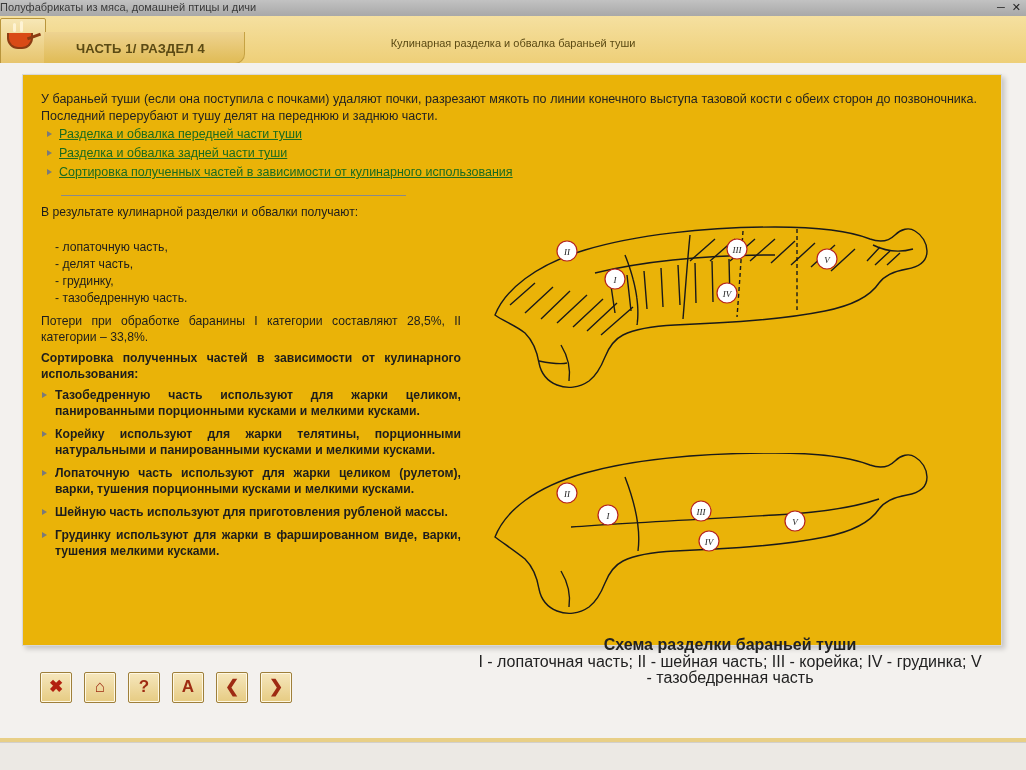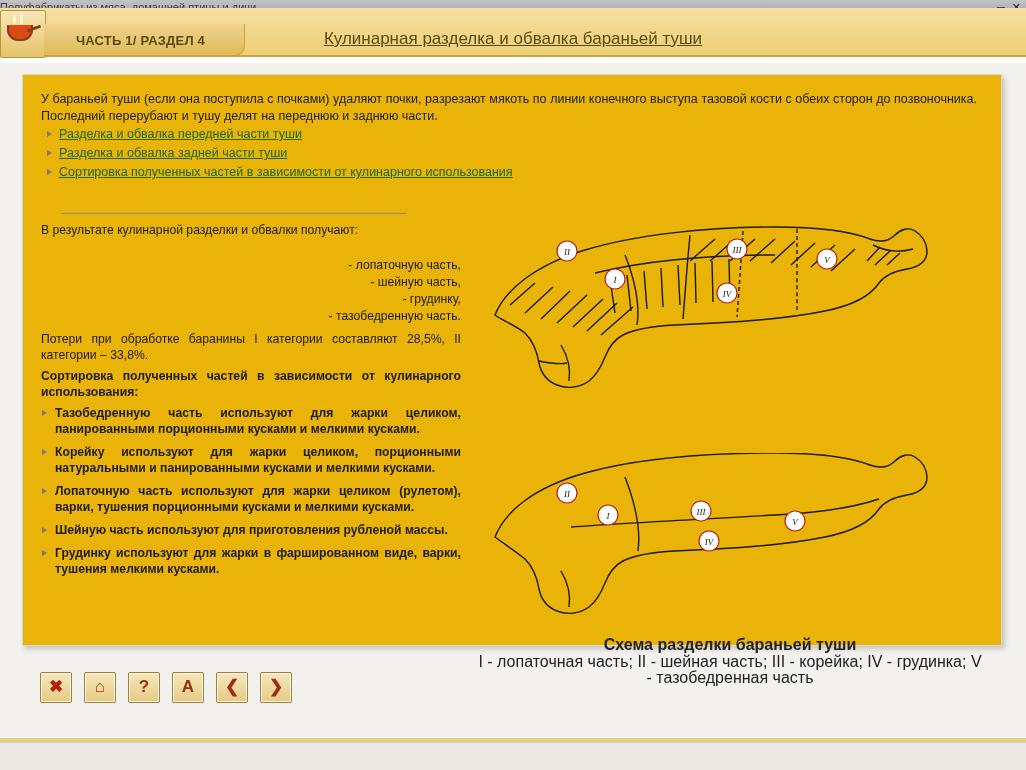--- a/index.html
+++ b/index.html
@@ -37,35 +37,34 @@
     top: 1px;
     font-size: 11px;
     color: #222;
     letter-spacing: 1px;
   }
   .win-buttons span { cursor: default; padding: 0 1px; }
 
   
   .header {
     position: absolute;
-    left: 0; top: 8px;
+    left: 0; top: 16px;
     width: 1026px;
     height: 47px;
     background: #f2d98c;
     background: linear-gradient(#f5e0a0, #eecf78);
     border-bottom: 2px solid #c9a548;
   }
   .header-title {
     position: absolute;
     left: 0; right: 0;
     top: 21px;
     text-align: center;
-    font-size: 17px;
+    font-size: 11px;
     color: #5b4a14;
-    text-decoration: underline;
   }
 
   
   .section-tab {
     position: absolute;
     left: 44px;
     top: 16px;
     width: 200px;
     height: 31px;
     background: #e7c96d;
@@ -184,42 +183,41 @@
   .link-row a {
     color: #1a6b1f;
     text-decoration: underline;
     cursor: pointer;
   }
 
   
   .leftcol {
     position: absolute;
     left: 18px;
-    top: 134px;
+    top: 116px;
     width: 420px;
     font-size: 12.2px;
     color: #1d1d1d;
   }
   .hr-short {
     width: 345px;
     height: 0;
     border-top: 1px solid #8a8a8a;
     margin: 4px 0 8px 20px;
   }
   .leftcol p {
     margin: 0 0 5px 0;
     line-height: 16px;
     text-align: justify;
   }
   .leftcol p.just { text-align: justify; }
   .list-dash {
     margin: 19px 0 6px 0;
     padding: 0;
     list-style: none;
-    text-align: right;
   }
   .list-dash li {
     line-height: 17px;
     padding-left: 14px;
   }
   .bold { font-weight: bold; }
 
   .arrow-list {
     margin: 4px 0 0 0;
     padding: 0;
@@ -353,31 +351,31 @@
     </div>
   </div>
 
   <div class="leftcol">
     <div class="hr-short"></div>
 
     <p>В результате кулинарной разделки и обвалки получают:</p>
 
     <ul class="list-dash">
       <li>- лопаточную часть,</li>
-      <li>- шейную часть,</li>
+      <li>- делят часть,</li>
       <li>- грудинку,</li>
       <li>- тазобедренную часть.</li>
     </ul>
 
     <p class="just">Потери при обработке баранины I категории составляют 28,5%, II категории – 33,8%.</p>
     <p class="just bold">Сортировка полученных частей в зависимости от кулинарного использования:</p>
 
     <ul class="arrow-list">
       <li><span class="bold">Тазобедренную часть используют для жарки целиком, панированными порционными кусками и мелкими кусками.</span></li>
-      <li><span class="bold">Корейку используют для жарки целиком, порционными натуральными и панированными кусками и мелкими кусками.</span></li>
+      <li><span class="bold">Корейку используют для жарки телятины, порционными натуральными и панированными кусками и мелкими кусками.</span></li>
       <li><span class="bold">Лопаточную часть используют для жарки целиком (рулетом), варки, тушения порционными кусками и мелкими кусками.</span></li>
       <li><span class="bold">Шейную часть используют для приготовления рубленой массы.</span></li>
       <li><span class="bold">Грудинку используют для жарки в фаршированном виде, варки, тушения мелкими кусками.</span></li>
     </ul>
   </div>
 
   <div class="rightcol">
 
     
     <svg width="500" height="250" viewBox="0 0 500 250">

